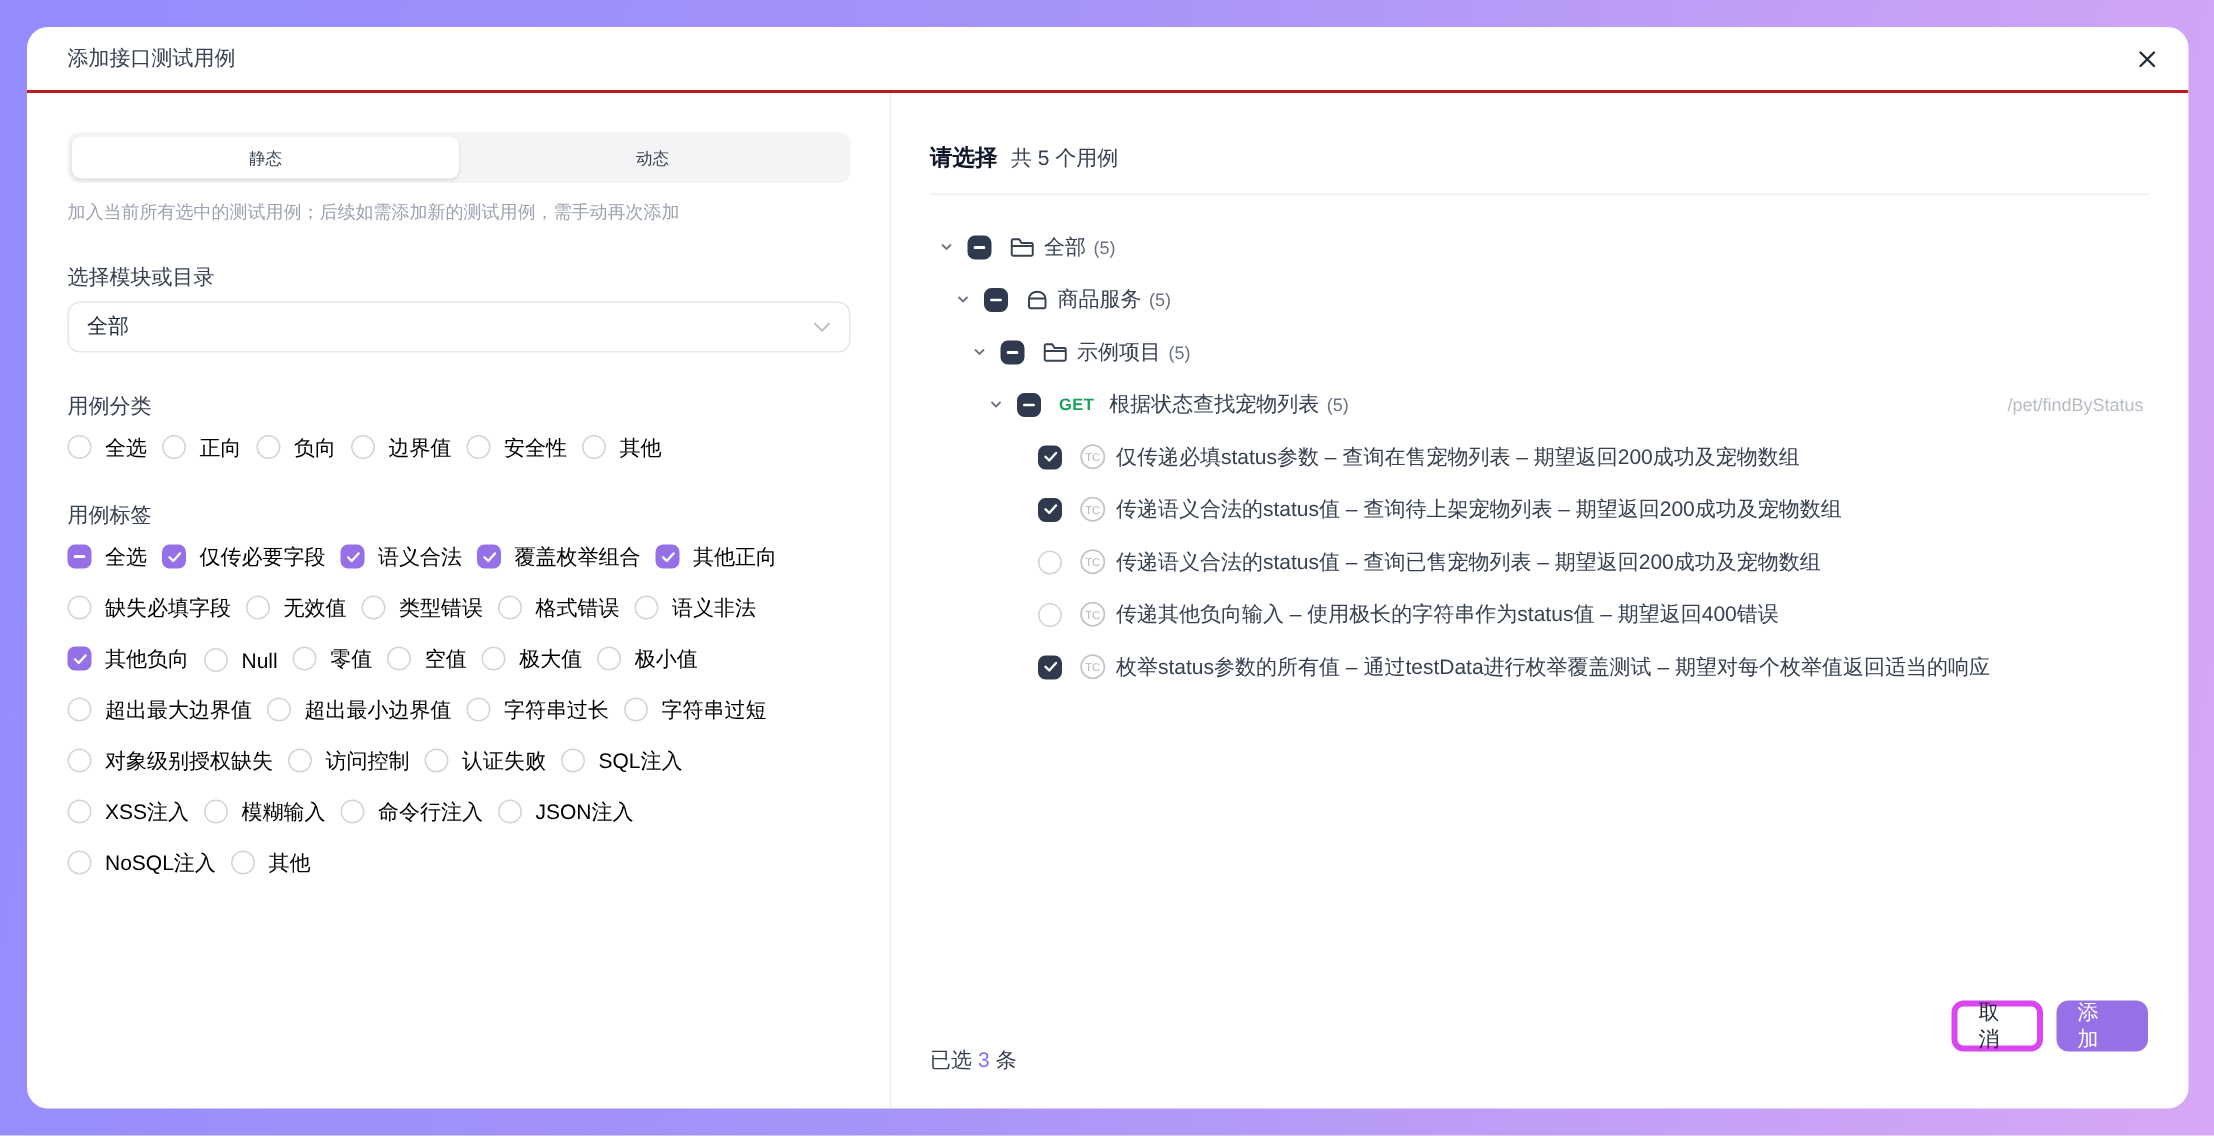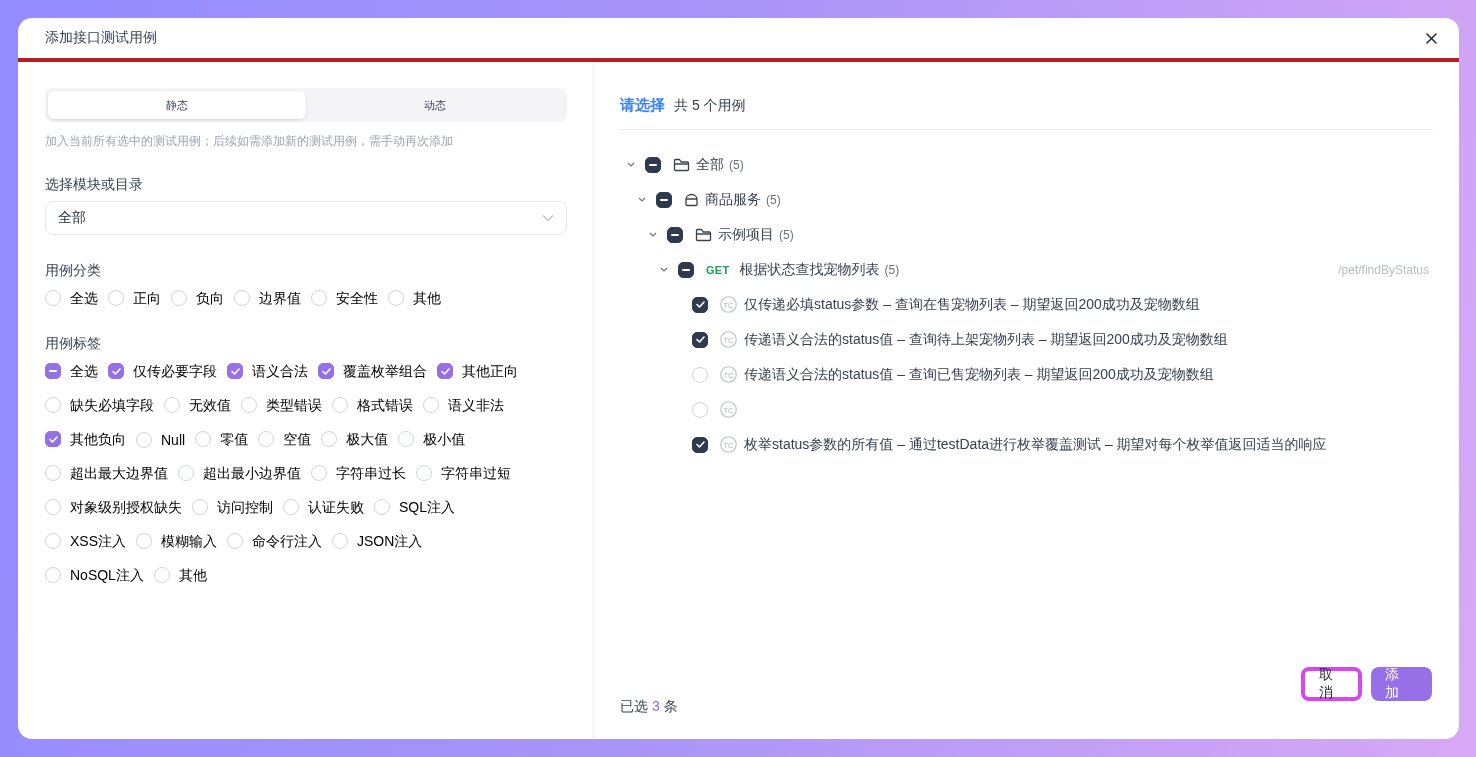--- a/index.html
+++ b/index.html
@@ -8,21 +8,21 @@
     font-family: "Liberation Sans", "DejaVu Sans", sans-serif;
     background: linear-gradient(100deg, #948cff 0%, #a794f7 45%, #c6a1f7 80%, #d7a8f5 100%);
     position: relative;
     color: #1f2937;
   }
   .modal {
     position: absolute; left: 18px; top: 18px; width: 1441px; height: 721px;
     background: #fff; border-radius: 14px; overflow: hidden;
   }
   .modal-header {
-    height: 44px; border-bottom: 4px solid #b91c1c;
+    height: 44px; border-bottom: 2px solid #b91c1c;
     display: flex; align-items: center; justify-content: space-between;
     padding: 0 20px 0 27px;
   }
   .modal-title { font-size: 14px; color: #374151; }
   .close-btn { width: 16px; height: 16px; cursor: pointer; display:flex; align-items:center; justify-content:center; }
   .body { display: flex; height: 677px; }
   .left { width: 576px; border-right: 1px solid #eceef1; padding: 26px 26px 0 27px; position: relative; }
   .right { flex: 1; padding: 0 26px 0 26px; position: relative; }
 
   .seg { height: 34px; background: #f4f4f6; border-radius: 8px; display: flex; padding: 3px; }
@@ -37,21 +37,21 @@
     font-size: 14px; color: #1f2937; cursor: pointer;
   }
 
   .cb-row { display: flex; align-items: center; flex-wrap: nowrap; height: 34px; }
   .cb-item { display: flex; align-items: flex-start; margin-right: 10px; cursor: pointer; font-size: 14px; color: #000000; white-space: nowrap; }
   .cb { width: 16px; height: 16px; border: 1px solid #d1d5db; border-radius: 50%; margin-right: 9px; display: inline-flex; align-items: center; justify-content: center; flex-shrink: 0; background:#fff; }
   .cb.purple { background: #9570e6; border-color: #9570e6; border-radius: 5px; }
   .cb.dark { background: #2f3a4f; border-color: #2f3a4f; border-radius: 5px; }
 
   .right-head { display: flex; align-items: baseline; padding-top: 34px; padding-bottom: 14px; border-bottom: 1px solid #eceef1; margin-right: 0; }
-  .right-title { font-size: 15px; font-weight: bold; color: #3b82f6; }
+  .right-title { font-size: 15px; font-weight: bold; color: #0f172a; }
   .right-count { font-size: 14px; color: #374151; margin-left: 9px; }
 
   .tree { margin-top: 17px; }
   .tnode { display: flex; align-items: center; height: 35px; font-size: 14px; color: #374151; position: relative; }
   .chev { width: 10px; height: 10px; margin-right: 9px; display: inline-flex; align-items: center; justify-content: center; cursor: pointer; }
   .tnode .cb { margin-right: 12px; }
   .ficon { margin-right: 6px; display: inline-flex; align-items:center; }
   .cnt { font-size: 12px; color: #6b7280; margin-left: 5px; }
   .get { font-size: 11px; font-weight: bold; color: #19a05a; margin-right: 10px; letter-spacing: .3px; }
   .path { position: absolute; right: 4px; font-size: 12px; color: #b8bcc4; }
@@ -405,20 +405,21 @@
             <span>传递语义合法的status值 – 查询已售宠物列表 – 期望返回200成功及宠物数组</span>
           </div>
           <div class="tnode" style="padding-left: 72px;">
             <span class="cb"></span>
             <span class="tc">
               <svg width="17" height="17" viewBox="0 0 17 17">
                 <rect x="0.75" y="0.75" width="15.5" height="15.5" rx="7.75" stroke="#c0c4cb" stroke-width="1.2" fill="none"></rect>
                 <text x="8.5" y="11.5" font-size="7.5" text-anchor="middle" fill="#b0b4bb" font-family="Liberation Sans, sans-serif">TC</text>
               </svg>
             </span>
+            <span>传递其他负向输入 – 使用极长的字符串作为status值 – 期望返回400错误</span>
           </div>
           <div class="tnode" style="padding-left: 72px;">
             <span class="cb dark">
               <svg width="9" height="7" viewBox="0 0 9 7">
                 <path d="M1 3.5L3.5 6L8 1" stroke="#fff" stroke-width="1.6" fill="none" stroke-linecap="round" stroke-linejoin="round"></path>
               </svg>
             </span>
             <span class="tc">
               <svg width="17" height="17" viewBox="0 0 17 17">
                 <rect x="0.75" y="0.75" width="15.5" height="15.5" rx="7.75" stroke="#c0c4cb" stroke-width="1.2" fill="none"></rect>

